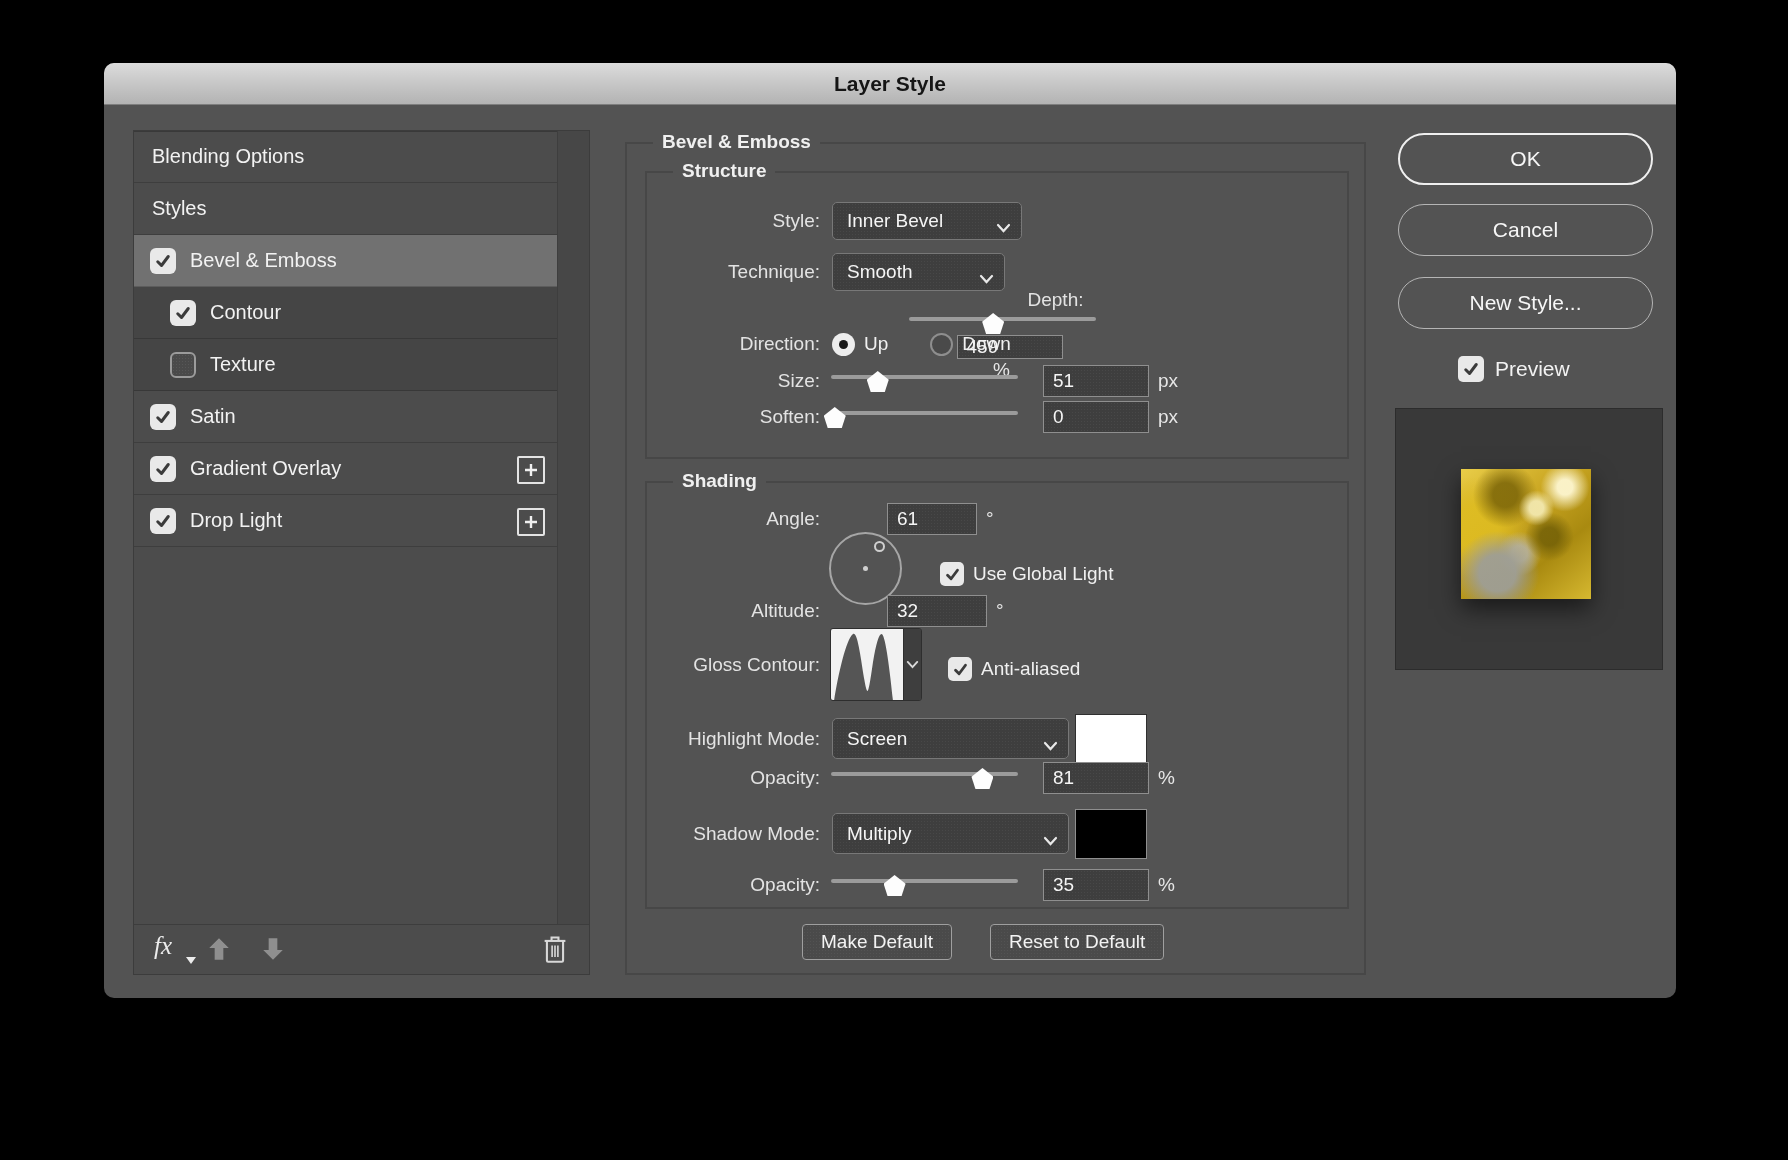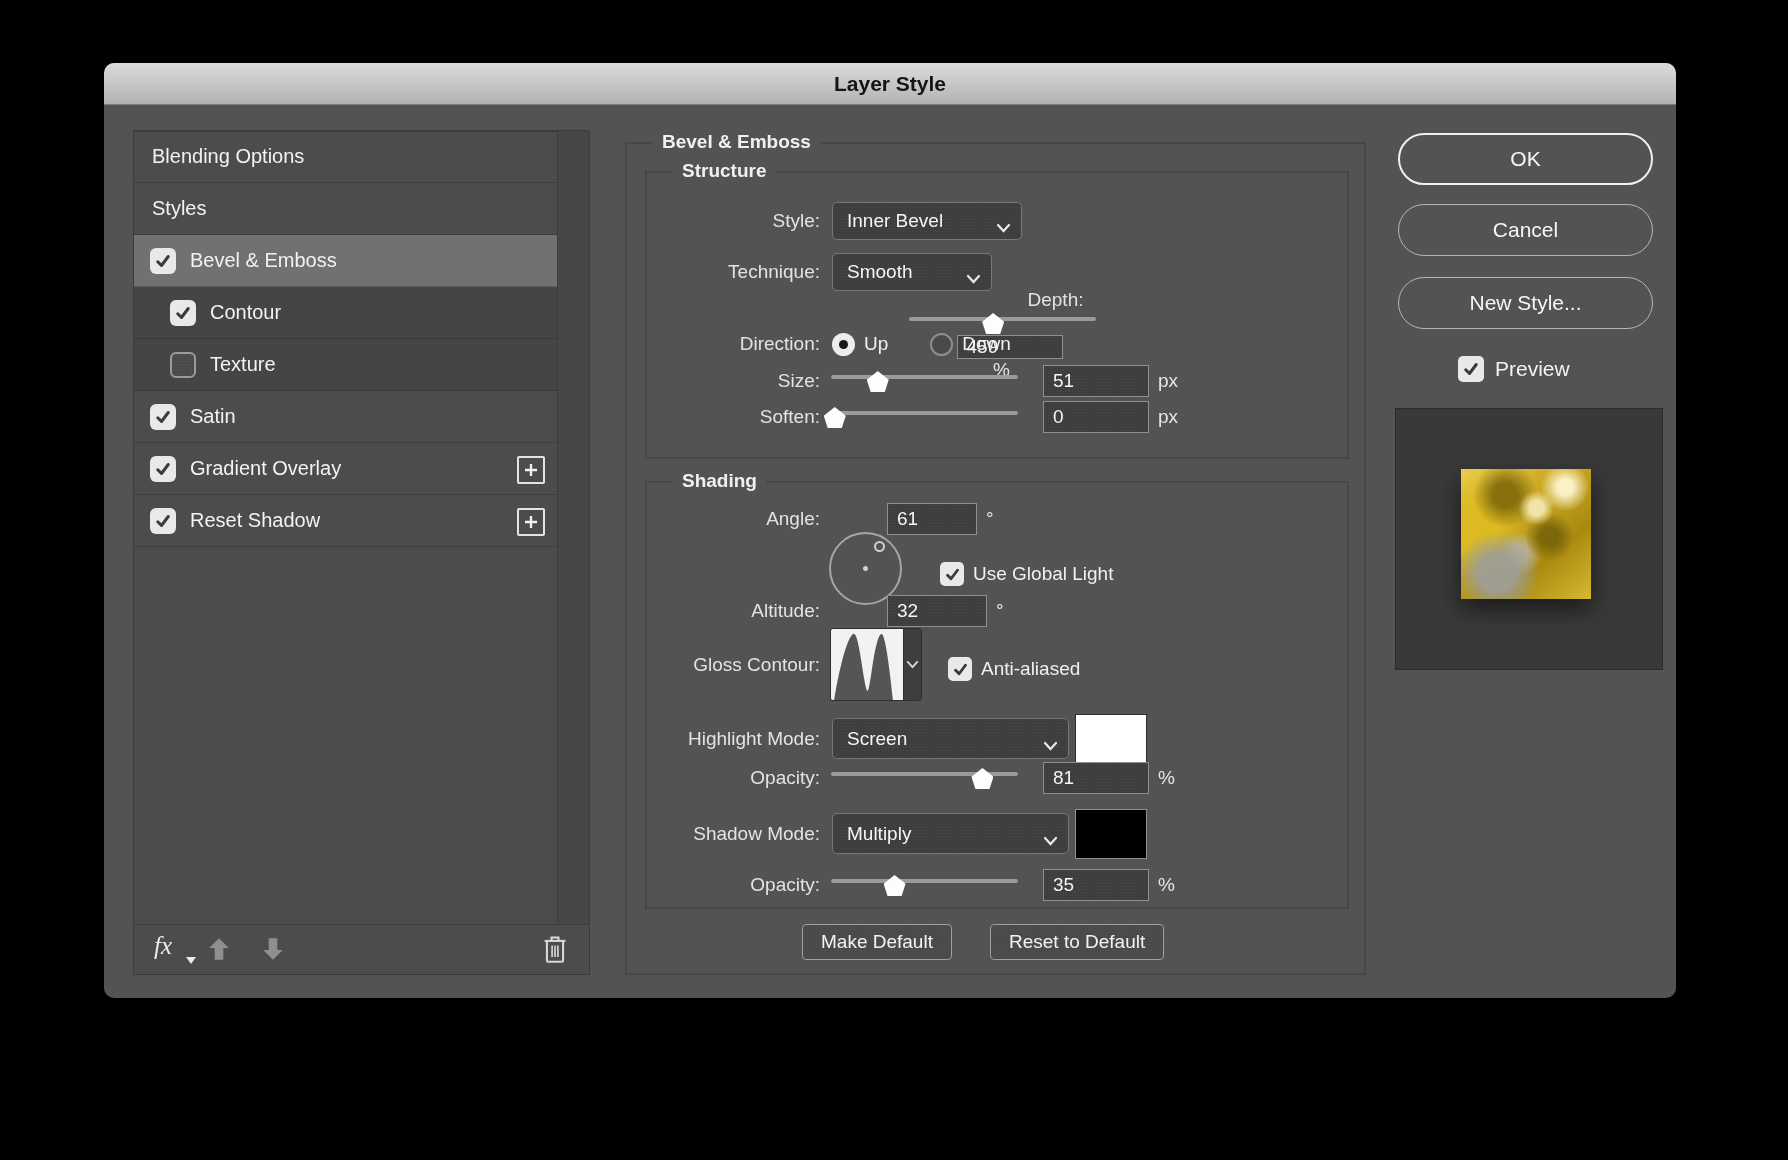--- a/index.html
+++ b/index.html
@@ -168,21 +168,21 @@
             <path d="M8 2 V14 M2 8 H14" stroke="#efefef" stroke-width="2.4"></path>
           </svg>
       </span>
     </div>
     <div class="srow">
       <span class="cb">
         <svg width="18" height="18" viewBox="0 0 24 24">
             <path d="M5 13 L10 18 L19 6" stroke="#3b3b3b" stroke-width="4" fill="none" stroke-linecap="round" stroke-linejoin="round"></path>
           </svg>
       </span>
-      <span class="txt">Reset Shadow</span>
+      <span class="txt">Drop Light</span>
       <span class="plusbtn">
         <svg width="16" height="16" viewBox="0 0 16 16">
             <path d="M8 2 V14 M2 8 H14" stroke="#efefef" stroke-width="2.4"></path>
           </svg>
       </span>
     </div>
 
     <div id="scrolltrack"></div>
 
     <div id="side-toolbar">
@@ -222,21 +222,21 @@
           <span class="chev">
             <svg width="15" height="10" viewBox="0 0 15 10">
                 <path d="M2 2 L7.5 8 L13 2" stroke="#e8e8e8" stroke-width="2.2" fill="none" stroke-linecap="round"></path>
               </svg>
           </span>
         </span>
       </div>
 
       <div class="prow" style="top:80px;">
         <span class="lbl">Technique:</span>
-        <span class="dd" style="width:160px;">
+        <span class="dd" style="width:173px;">
           <span>Smooth</span>
           <span class="chev">
             <svg width="15" height="10" viewBox="0 0 15 10">
                 <path d="M2 2 L7.5 8 L13 2" stroke="#e8e8e8" stroke-width="2.2" fill="none" stroke-linecap="round"></path>
               </svg>
           </span>
         </span>
       </div>
 
       <div class="prow" style="top:116px;flex-direction:column;">

